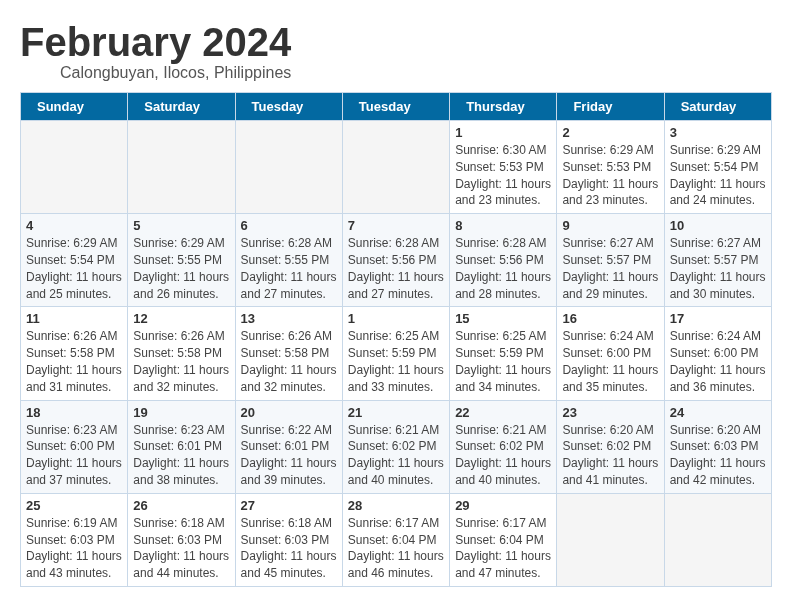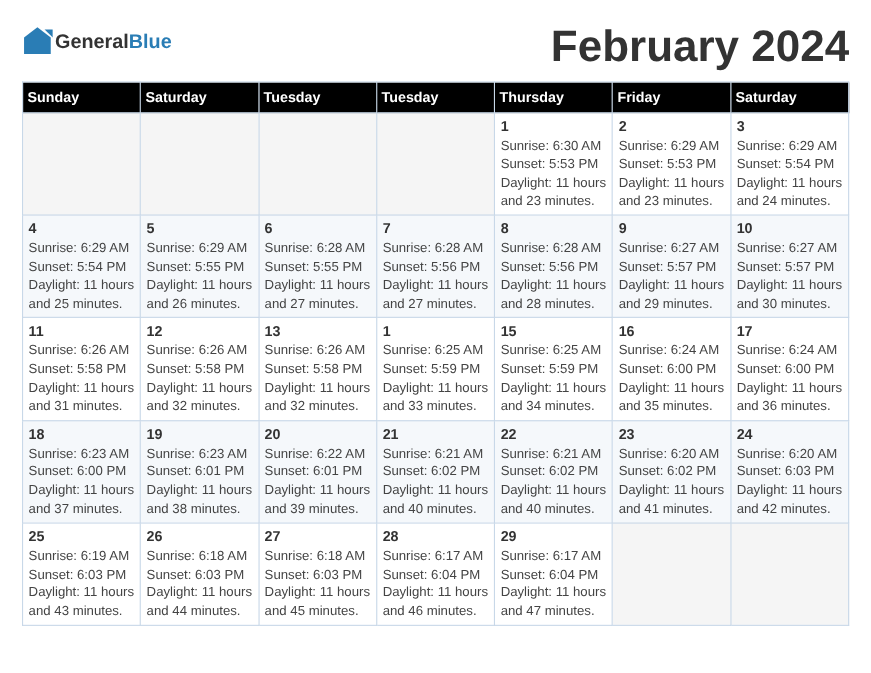--- a/index.html
+++ b/index.html
@@ -39,25 +39,25 @@
     }
     .calendar-subtitle {
       font-size: 16px;
       color: #555;
     }
     table {
       width: 100%;
       border-collapse: collapse;
     }
     thead th {
-      background-color: #000000;
+      background-color: #0369a1;
       color: #fff;
       font-size: 13px;
       font-weight: bold;
-      padding: 6px 4px;
+      padding: 6px 16px;
       text-align: left;
       border: 1px solid #c8d8e8;
     }
     tbody td {
       vertical-align: top;
       border: 1px solid #c8d8e8;
       padding: 4px 5px;
       width: calc(100% / 7);
       min-height: 80px;
       font-size: 11px;
@@ -82,34 +82,23 @@
       background: #f5f5f5 !important;
     }
     tbody tr:nth-child(even) td.empty-cell {
       background: #efefef !important;
     }
   </style>
 </head>
 <body>
 
 <div class="header-section">
-  <div class="logo">
-    <svg class="logo-icon" viewBox="0 0 30 30">
-      <rect x="0" y="0" width="30" height="30" fill="white"></rect>
-      <polygon points="15,2 28,12 28,28 2,28 2,12" fill="#2a7db5"></polygon>
-      <polygon points="22,4 30,12 30,4" fill="#2a7db5"></polygon>
-    </svg>
-    <div>
-      <div style="font-size:18px;font-weight:bold;line-height:1.1;">
-        <span style="color:#333;">General</span><span style="color:#2a7db5;">Blue</span>
-      </div>
-    </div>
-  </div>
   <div class="title-block">
     <div class="calendar-title">February 2024</div>
+    <div class="calendar-subtitle">Calongbuyan, Ilocos, Philippines</div>
   </div>
 </div>
 
 <table>
   <thead>
     <tr>
     <th>Sunday</th>
         <th>Saturday</th>
         <th>Tuesday</th>
         <th>Tuesday</th>

